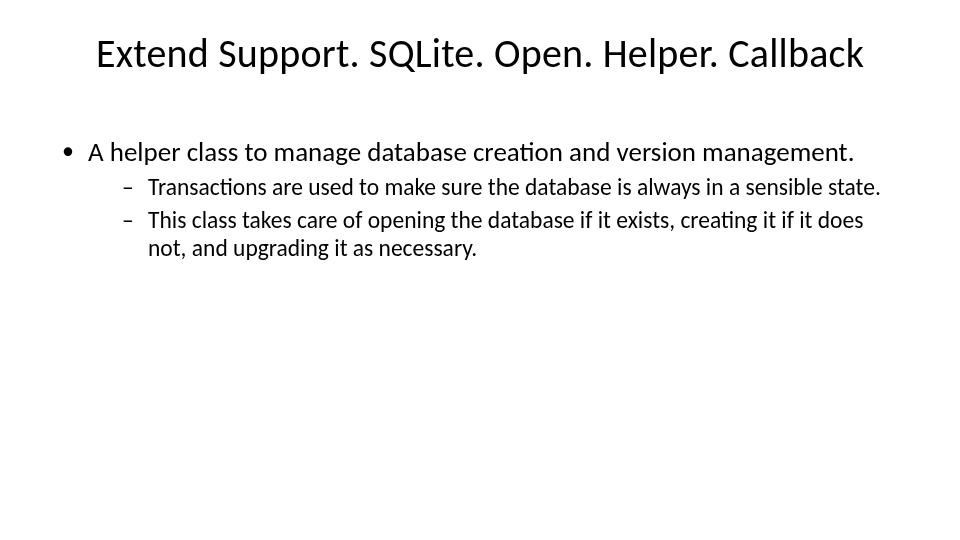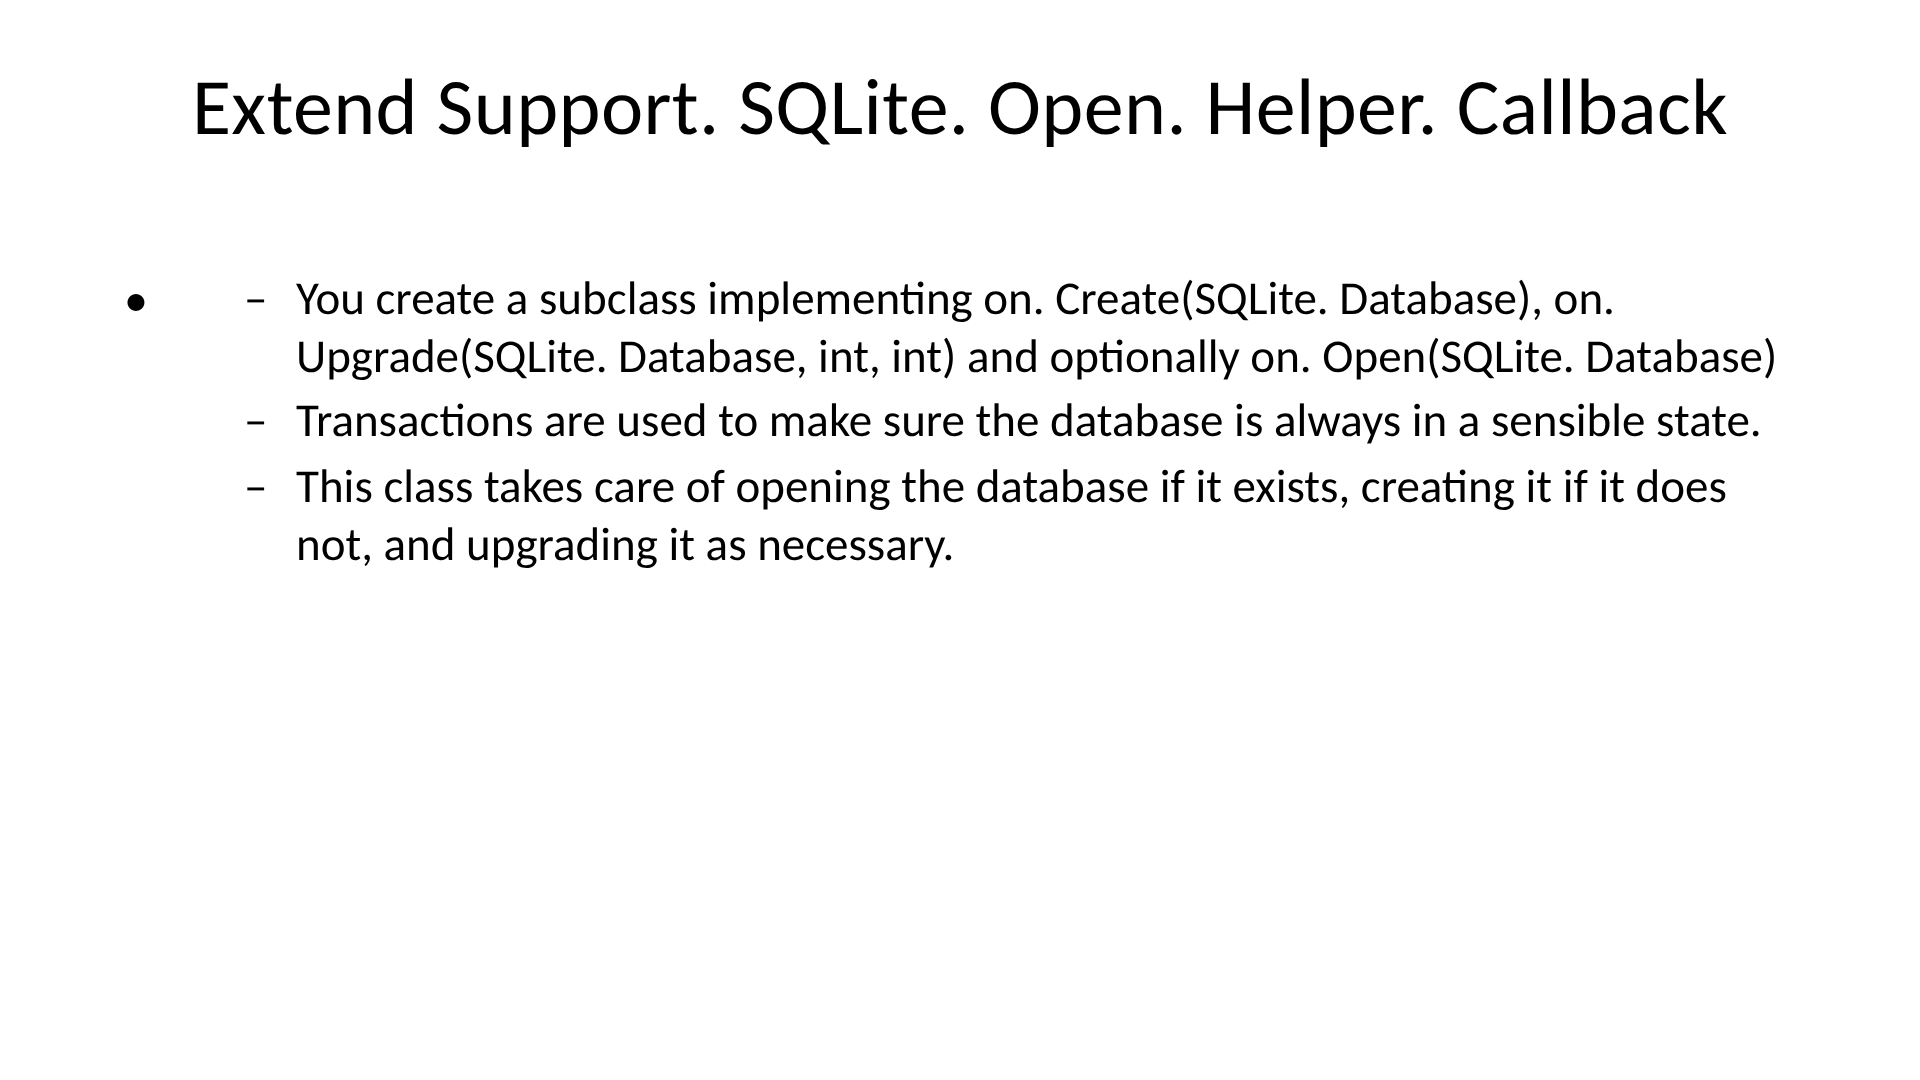--- a/index.html
+++ b/index.html
@@ -54,20 +54,20 @@
       top: 0;
     }
   </style>
 </head>
 <body>
 
 <div class="slide">
   <h1 class="title">Extend Support. SQLite. Open. Helper. Callback</h1>
   <ul class="bullets">
     <li class="level1">
+      <span>A helper class to manage database creation and version management.</span>
       <ul class="sublist">
-        <li class="level2">You create a subclass implementing on. Create(SQLite. Database), on. Upgrade(SQLite. Database, int, int) and optionally on. Open(SQLite. Database)</li>
         <li class="level2">Transactions are used to make sure the database is always in a sensible state.</li>
         <li class="level2">This class takes care of opening the database if it exists, creating it if it does not, and upgrading it as necessary.</li>
       </ul>
     </li>
   </ul>
 </div>
 
 </body></html>

